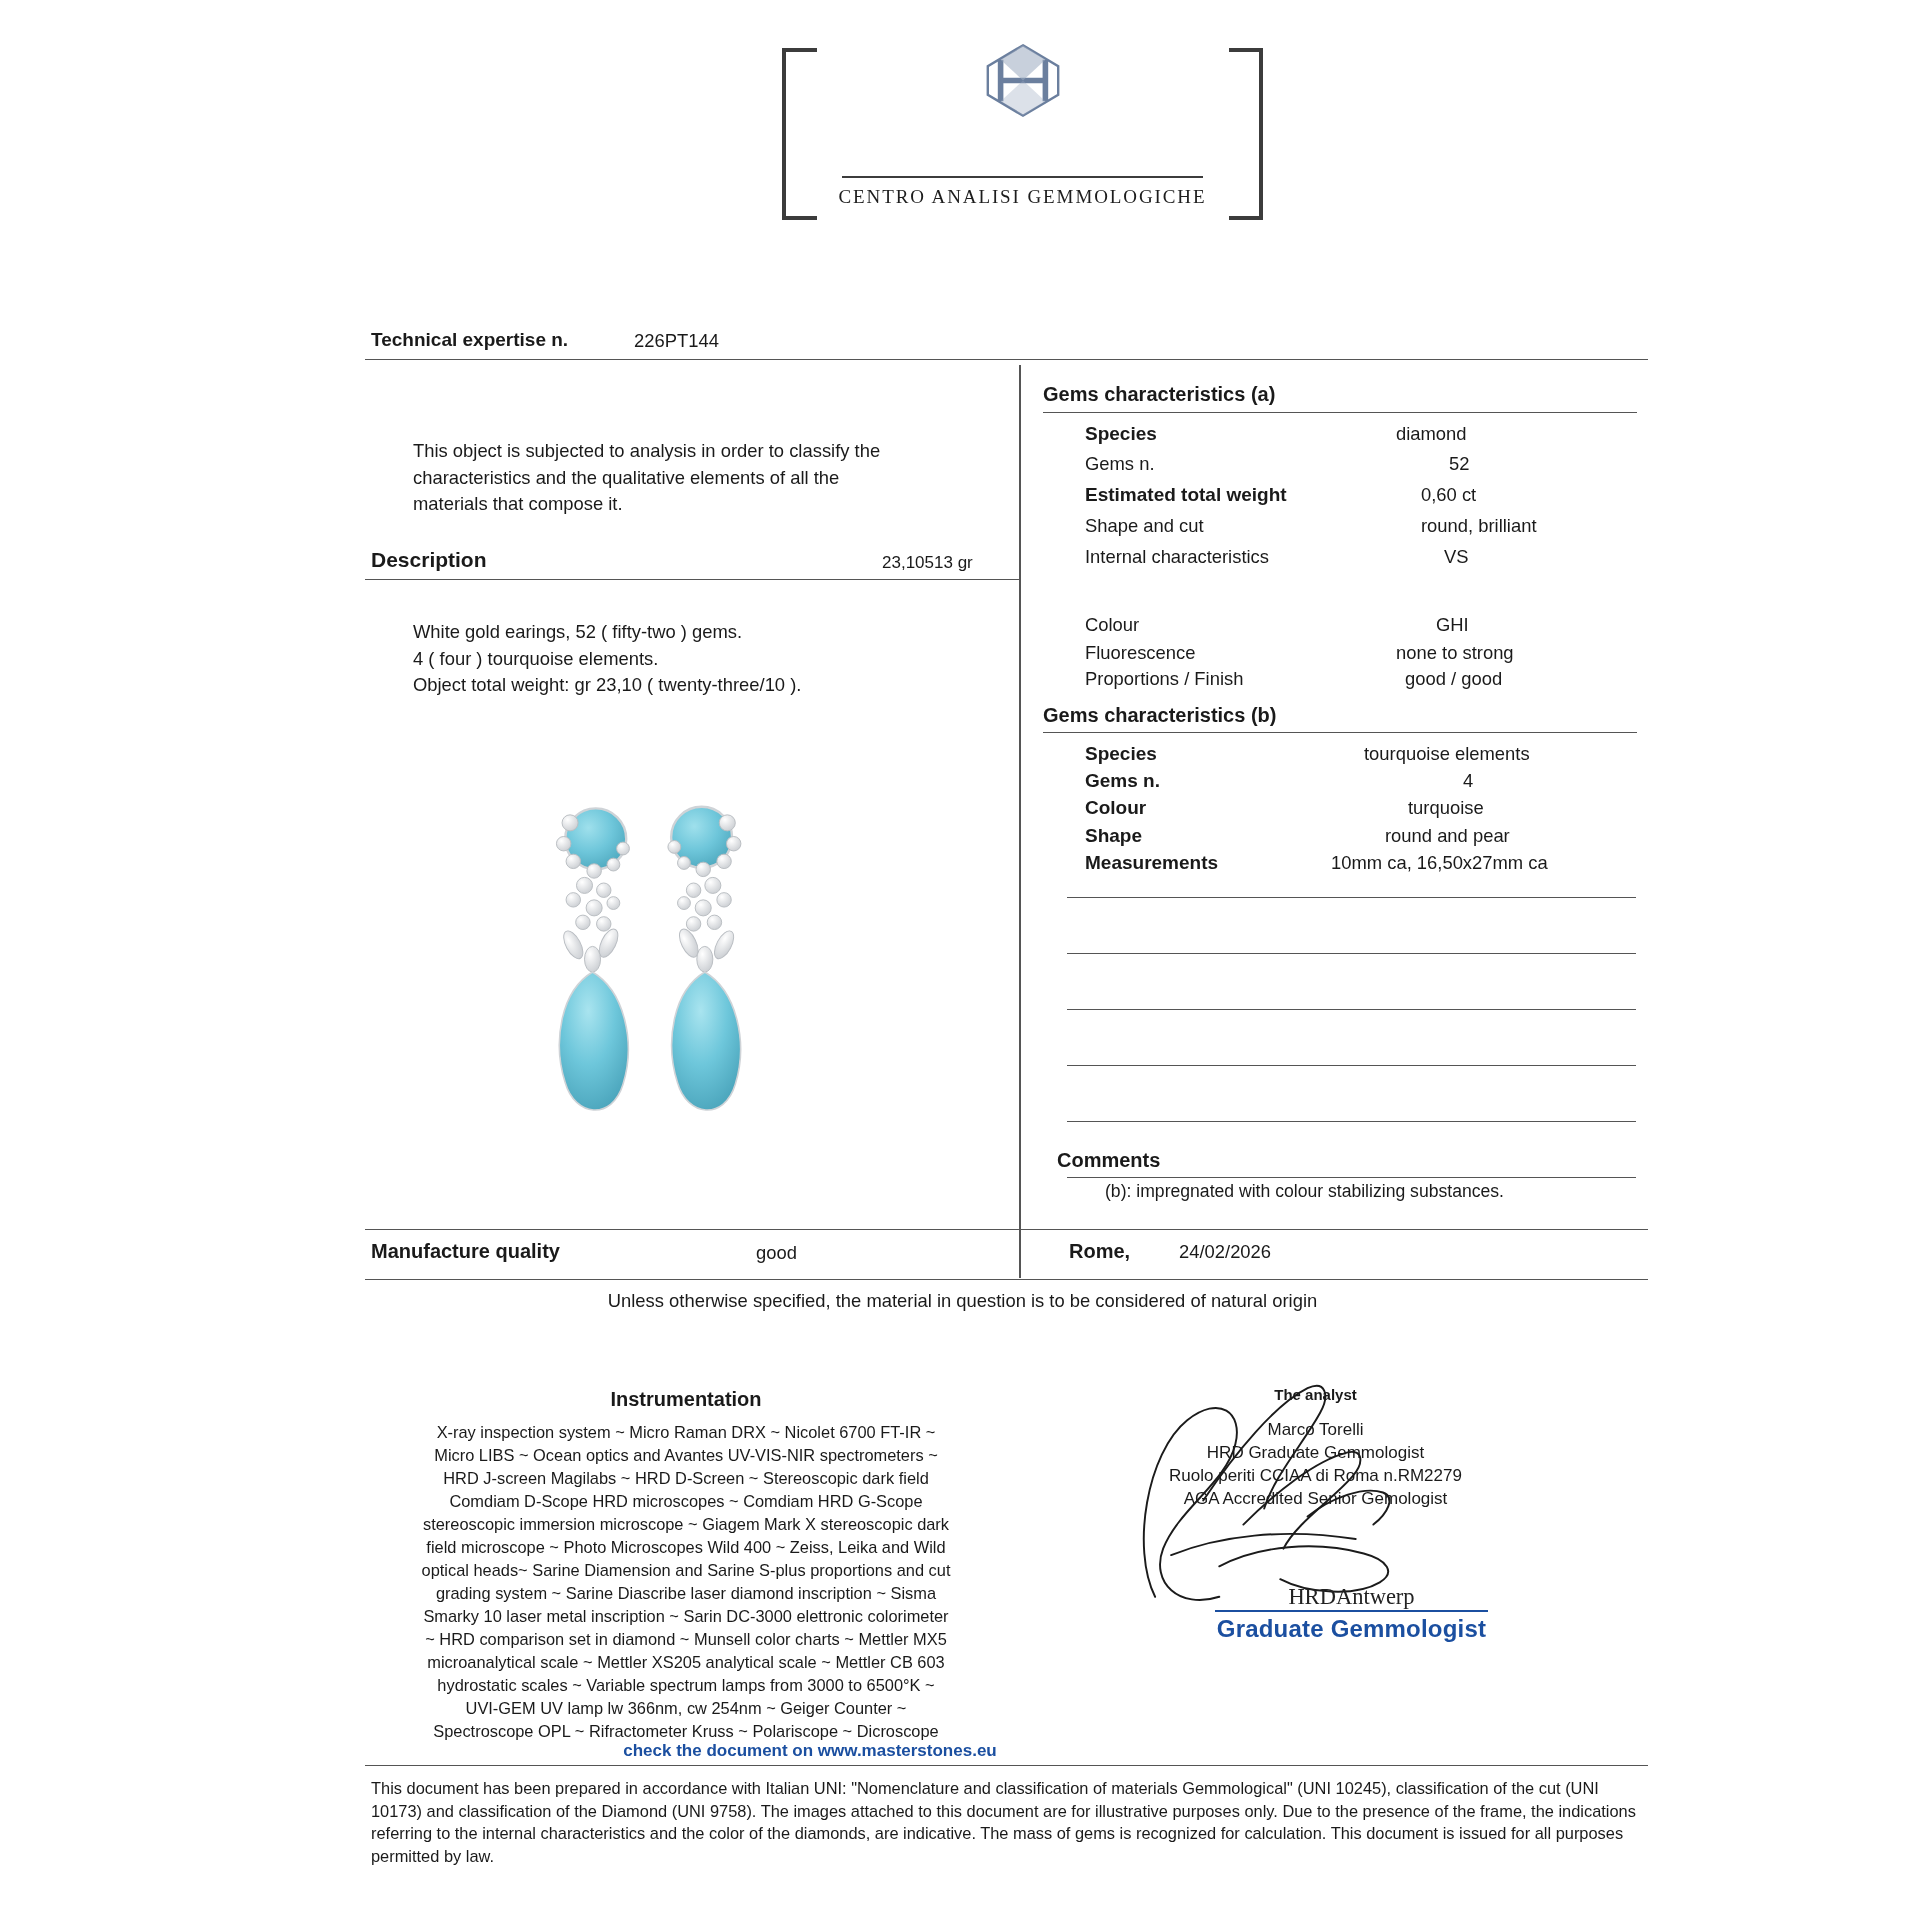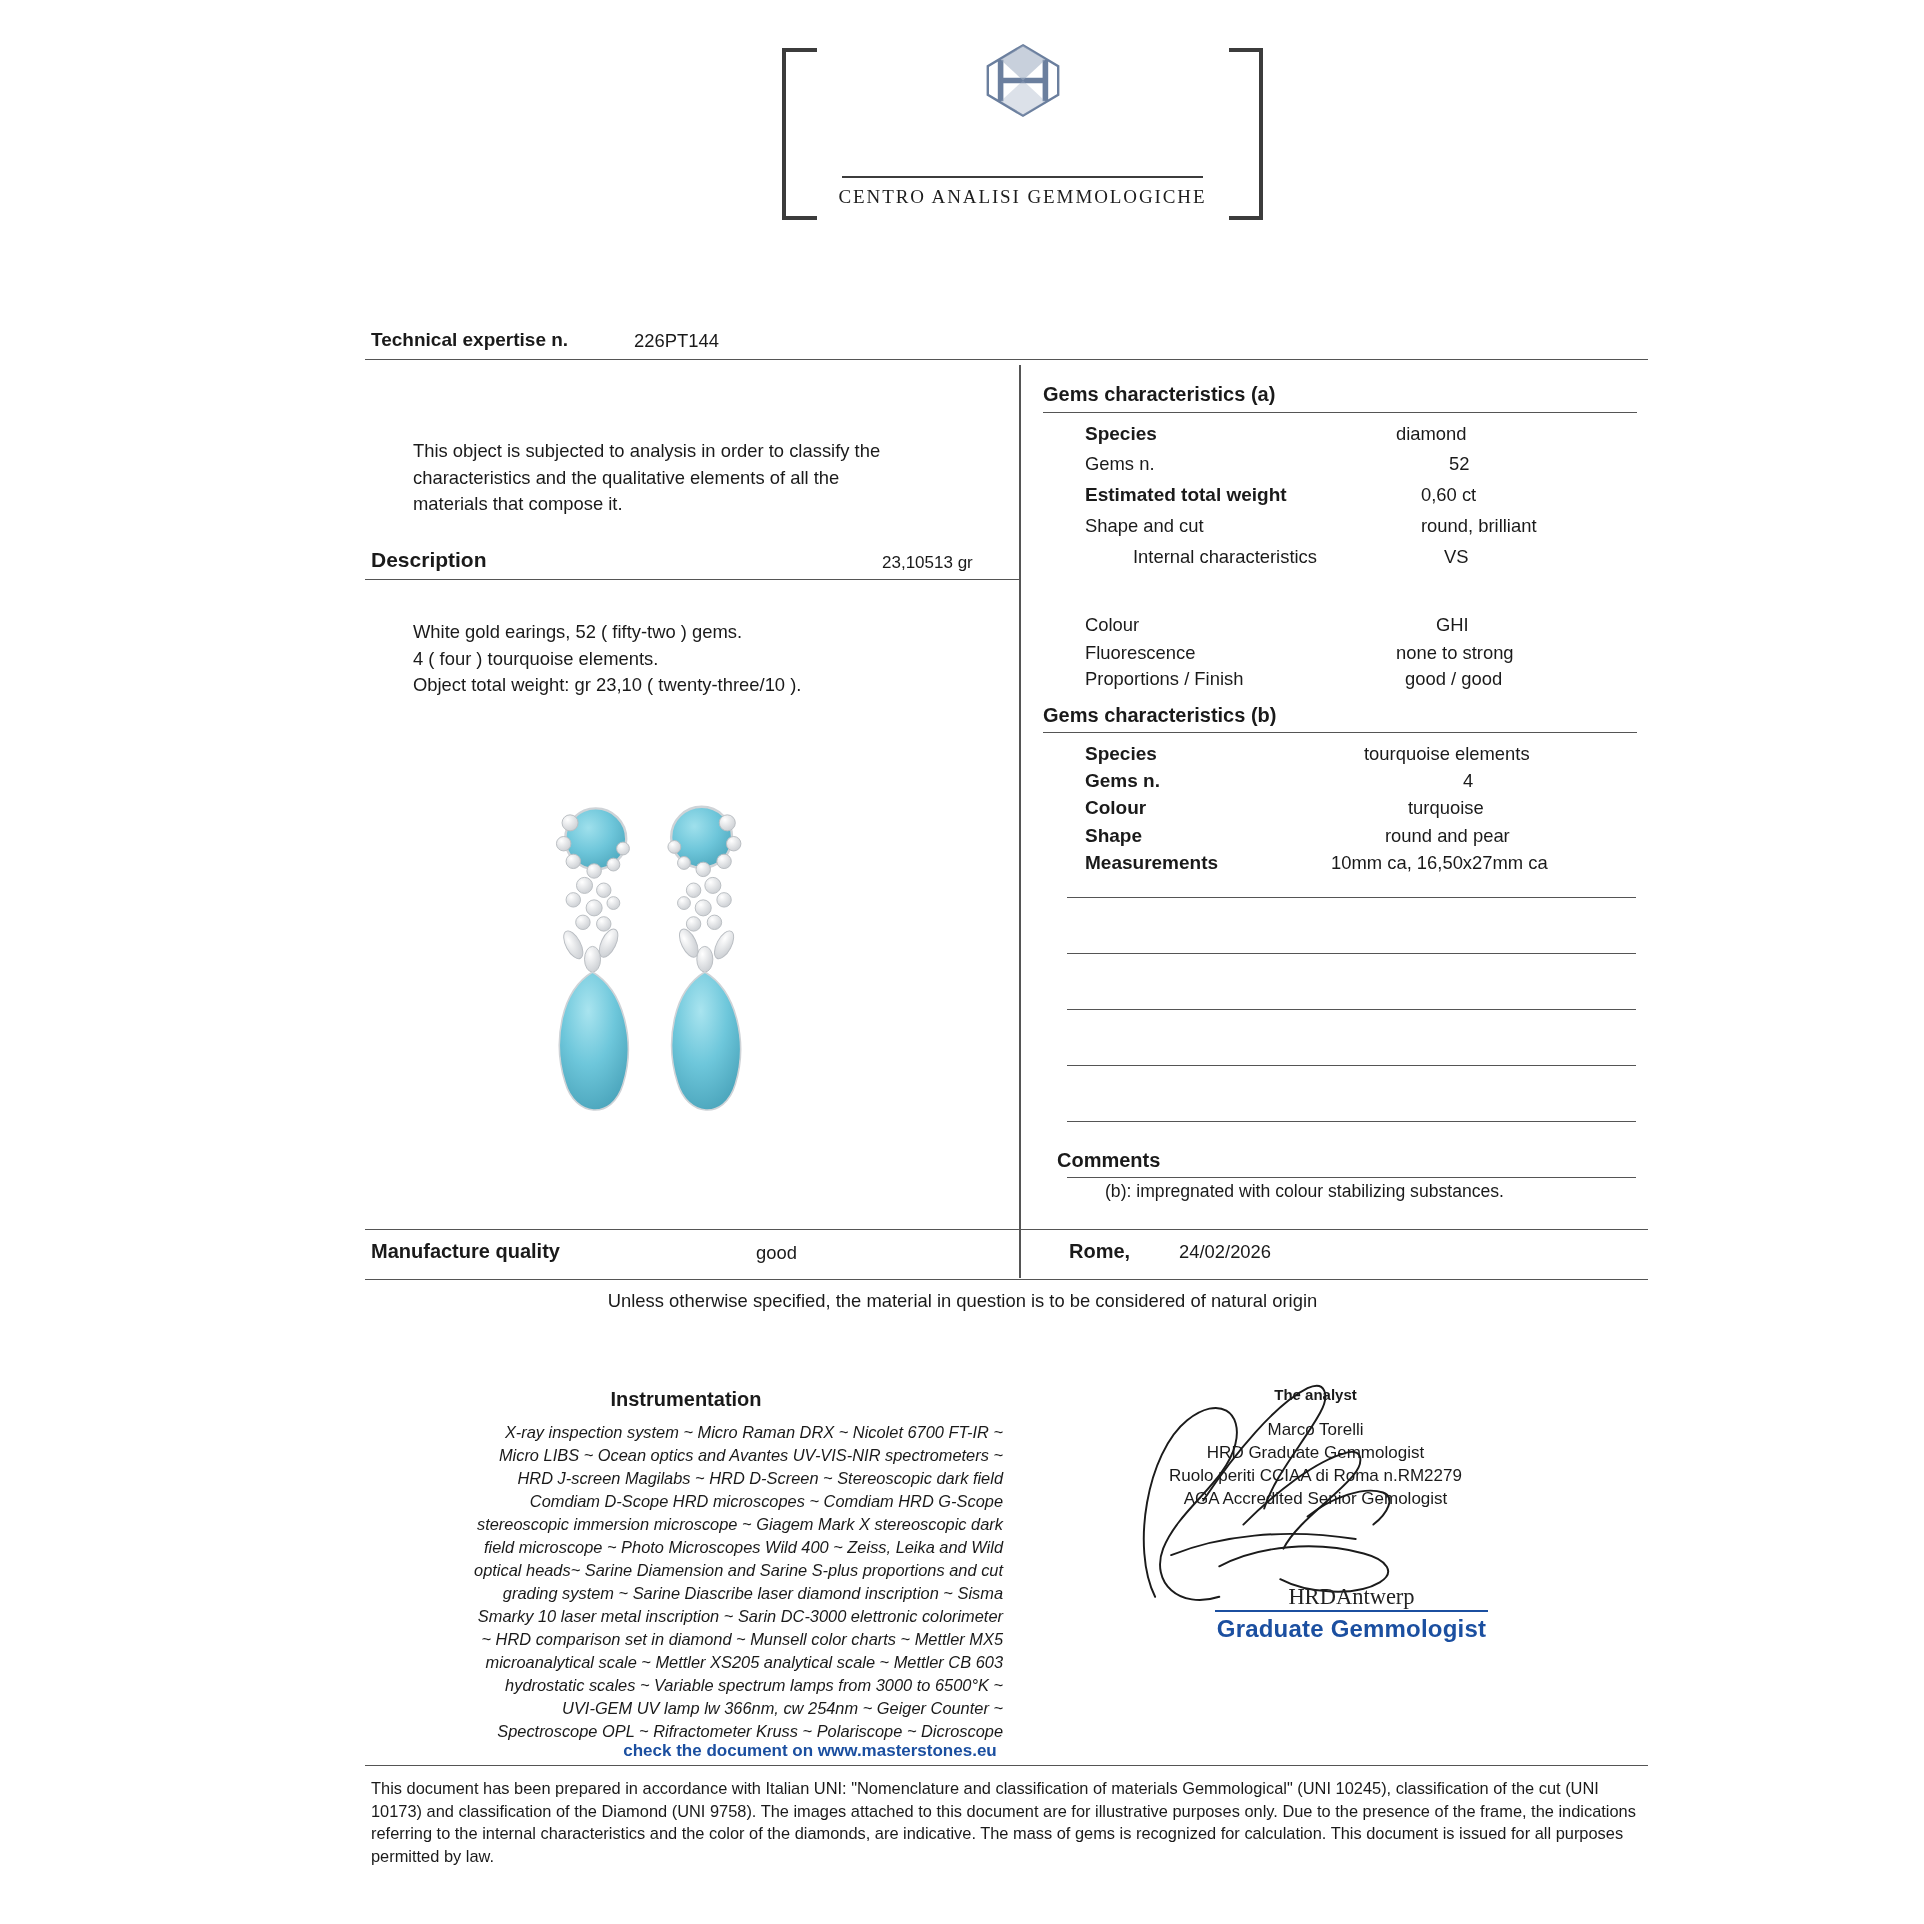--- a/index.html
+++ b/index.html
@@ -152,25 +152,24 @@
     top: 1388px;
     text-align: center;
     font-weight: bold;
     font-size: 20px;
   }
   .instr-body {
     position: absolute;
     left: 369px;
     width: 634px;
     top: 1421px;
-    text-align: right;
+    text-align: center;
     font-size: 16.4px;
     line-height: 23px;
     white-space: pre-line;
-    font-style: italic;
   }
   .check-link {
     position: absolute;
     left: 369px;
     width: 882px;
     top: 1741px;
     text-align: center;
     font-size: 17px;
     font-weight: bold;
     color: #1b4fa0;
@@ -363,21 +362,21 @@
 
   <div class="lbl" style="left:1085px; top:453px;">Gems n.</div>
   <div class="lbl" style="left:1449px; top:453px;">52</div>
 
   <div class="lbl-bold" style="left:1085px; top:484px;">Estimated total weight</div>
   <div class="lbl" style="left:1421px; top:484px;">0,60 ct</div>
 
   <div class="lbl" style="left:1085px; top:515px;">Shape and cut</div>
   <div class="lbl" style="left:1421px; top:515px;">round, brilliant</div>
 
-  <div class="lbl" style="left:1085px; top:546px;margin-left:48px;">Internal characteristics</div>
+  <div class="lbl" style="left:1085px; top:546px;">Internal characteristics</div>
   <div class="lbl" style="left:1444px; top:546px;">VS</div>
 
   <div class="lbl" style="left:1085px; top:614px;">Colour</div>
   <div class="lbl" style="left:1436px; top:614px;">GHI</div>
 
   <div class="lbl" style="left:1085px; top:642px;">Fluorescence</div>
   <div class="lbl" style="left:1396px; top:642px;">none to strong</div>
 
   <div class="lbl" style="left:1085px; top:668px;">Proportions / Finish</div>
   <div class="lbl" style="left:1405px; top:668px;">good / good</div>

